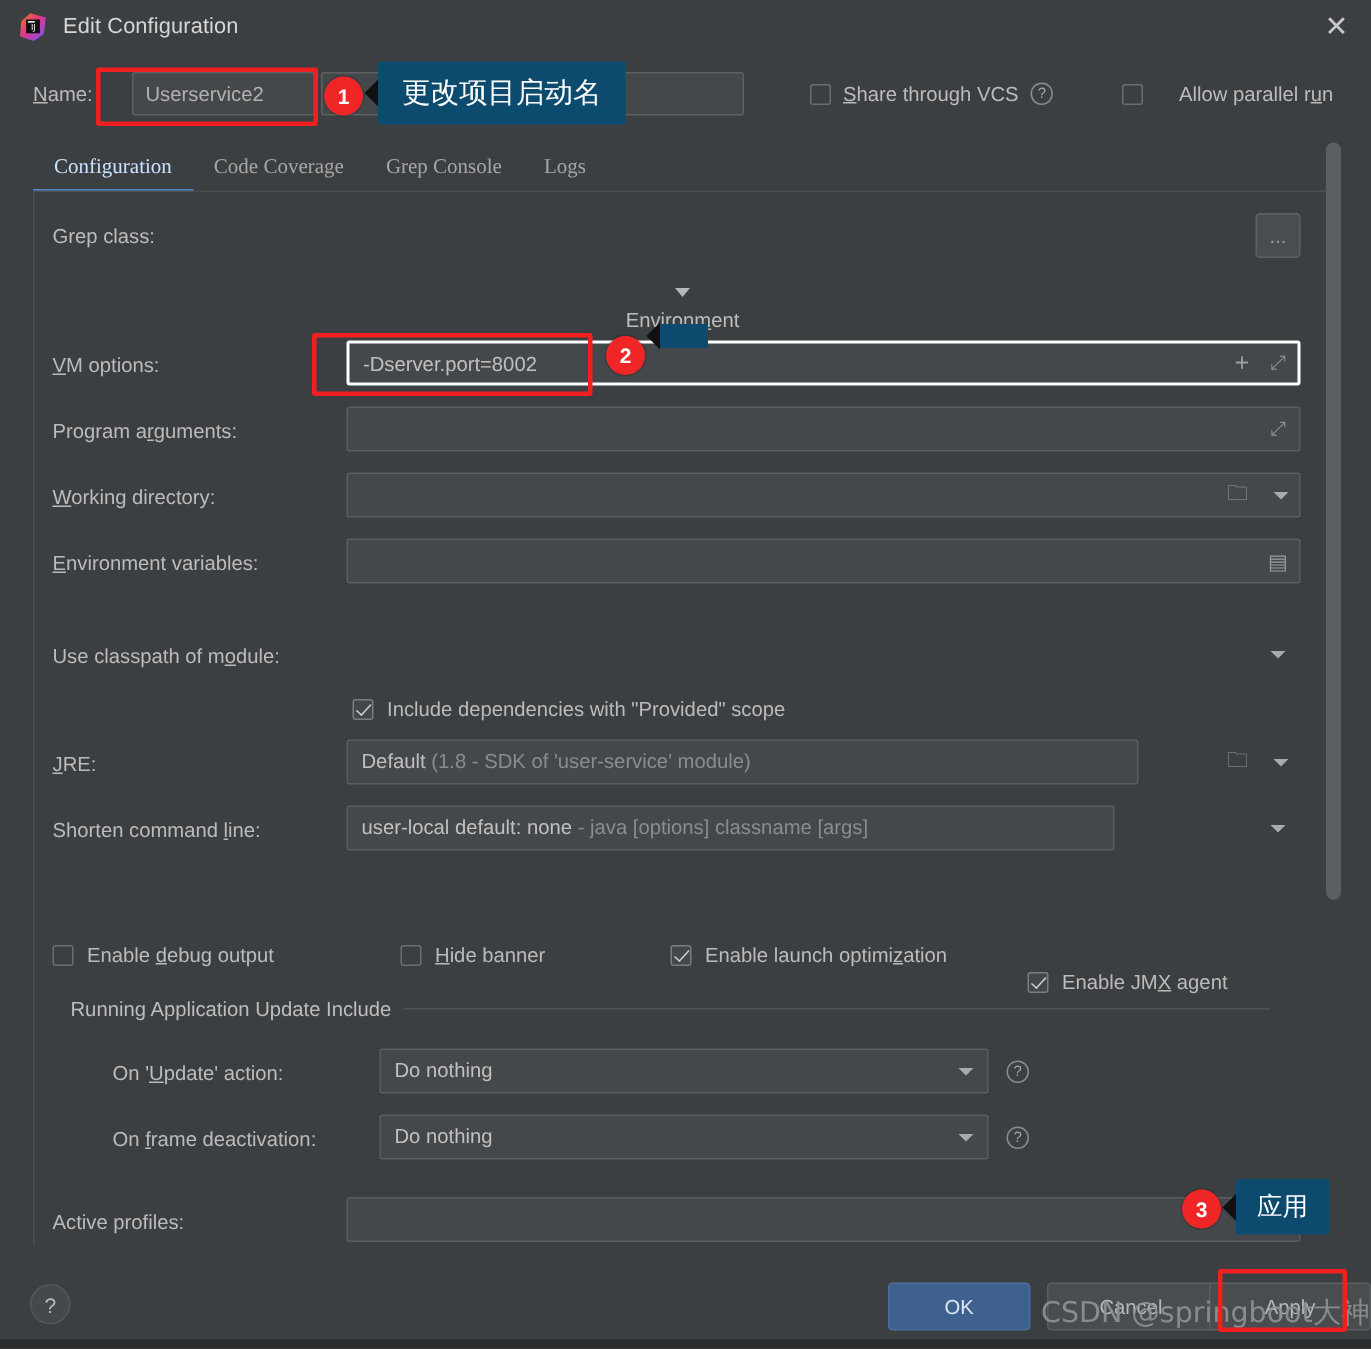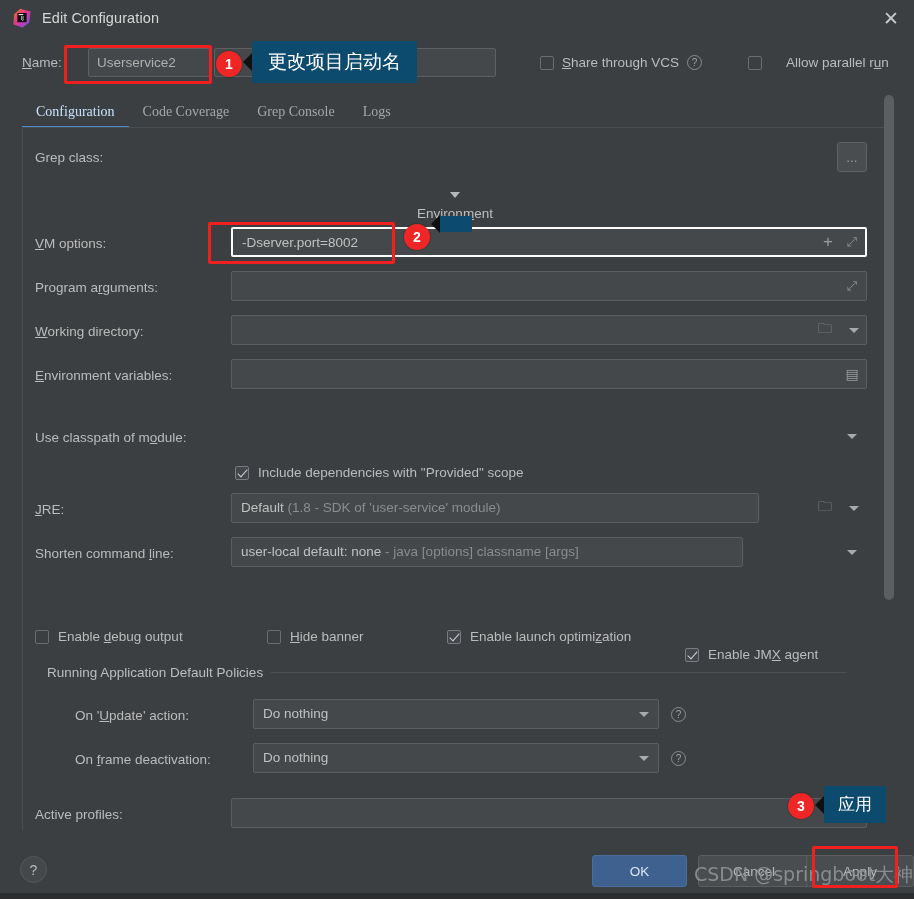--- a/index.html
+++ b/index.html
@@ -342,21 +342,21 @@
   <div style="position:absolute; left:424px; top:501px; display:flex; align-items:center; gap:9px;">
     <span class="cb checked"></span>
     <span class="lbl">Enable launch optimi<span class="u">z</span>ation</span>
   </div>
   <div style="position:absolute; left:662px; top:501px; display:flex; align-items:center; gap:9px;margin-top:18px;">
     <span class="cb checked"></span>
     <span class="lbl">Enable JM<span class="u">X</span> agent</span>
   </div>
 
   <div class="section" style="left:24px; top:537px; width:800px;">
-    <span class="section-title">Running Application Default Policies</span>
+    <span class="section-title">Running Application Update Include</span>
     <span class="section-rule"></span>
   </div>
 
   <div class="rlabel" style="left:52px; top:580px;">On '<span class="u">U</span>pdate' action:</div>
   <div class="field" style="left:230px; top:571px; width:406px;">Do nothing</div>
   <div class="icon-btn" style="left:610px; top:573px; width:22px; height:26px;">
       <span class="arrow-dn"></span>
     </div>
   <div class="qmark" style="position:absolute; left:648px; top:579px;">?</div>
 

